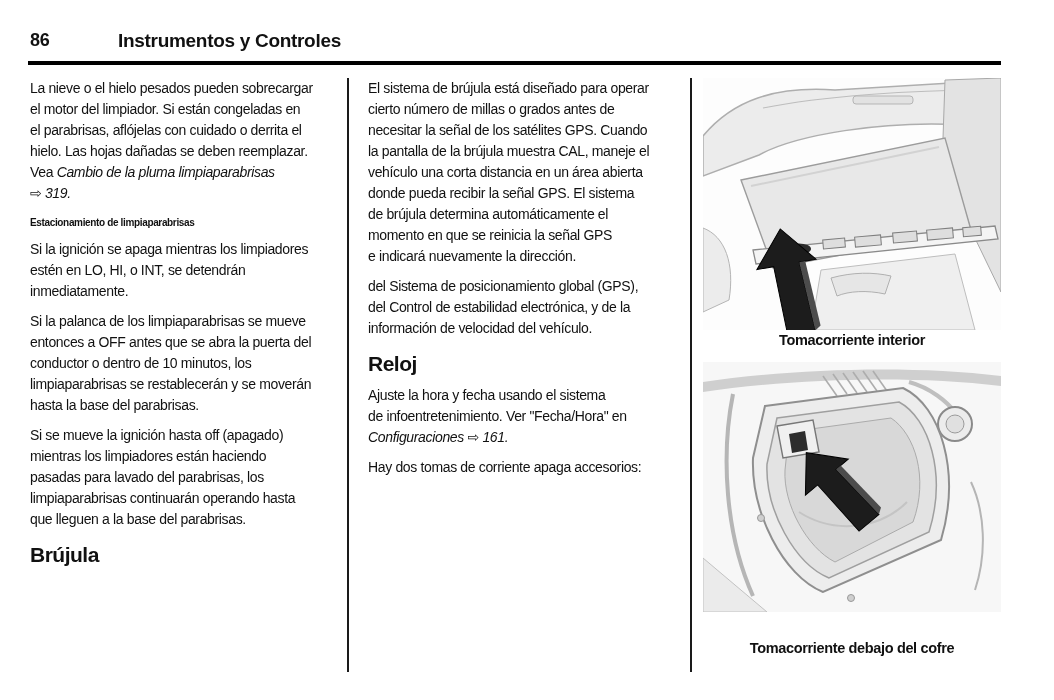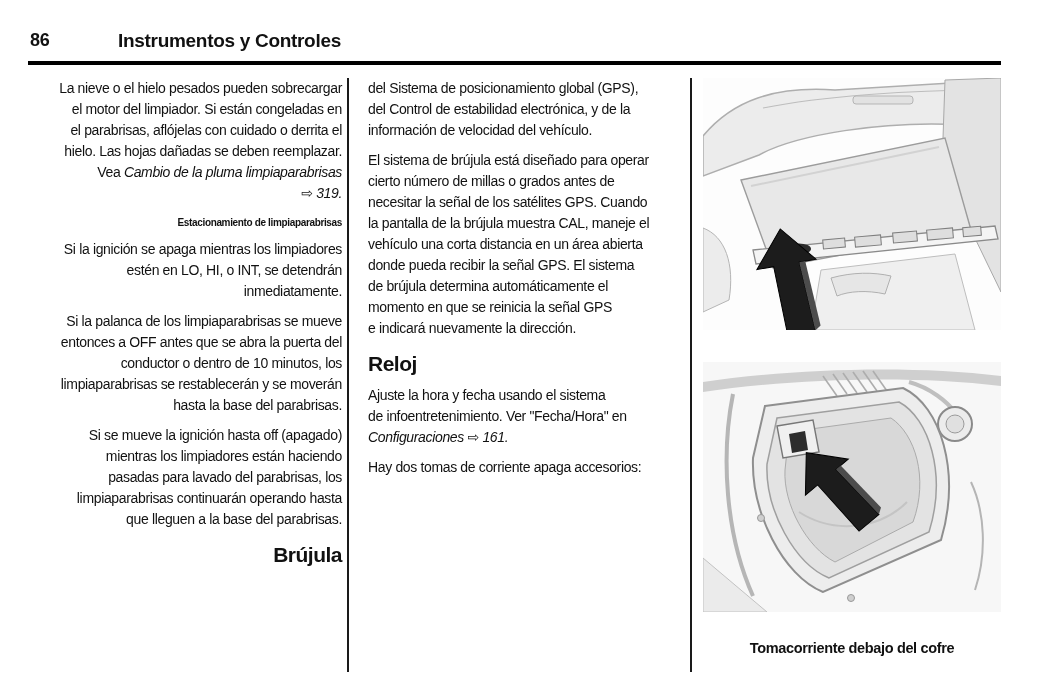--- a/index.html
+++ b/index.html
@@ -6,21 +6,21 @@
   .page{
     position:relative;width:1054px;height:700px;background:#ffffff;
     font-family:"Liberation Sans",sans-serif;color:#111;overflow:hidden;
   }
   .pgnum{position:absolute;left:30px;top:30px;font-size:18px;font-weight:bold;letter-spacing:-.3px;text-align:center;}
   .pgtitle{position:absolute;left:118px;top:30px;font-size:19px;font-weight:bold;letter-spacing:-.3px;}
   .hrule{position:absolute;left:28px;top:61px;width:973px;height:4px;background:#000;}
   .vrule{position:absolute;top:78px;width:2px;height:594px;background:#1a1a1a;}
   .v1{left:347px;} .v2{left:690px;}
   .col{position:absolute;top:78px;width:312px;}
-  .c1{left:30px;text-align:right;} .c2{left:368px;}
+  .c1{left:30px;} .c2{left:368px;}
   .para{font-size:14px;line-height:21px;letter-spacing:-.35px;margin:0 0 9px 0;white-space:pre-line;}
   .ital{font-style:italic;}
   h2{font-size:21px;line-height:24px;letter-spacing:-.5px;margin:13px 0 9px 0;font-weight:bold;}
   h3{font-size:10px;line-height:20px;letter-spacing:-.35px;margin:5px 0 6px 0;font-weight:bold;}
   .fig{position:absolute;left:703px;width:298px;}
   .f1{top:78px;height:252px;} .f2{top:362px;height:250px;}
   .fig svg{display:block;width:298px;height:100%;}
   .caption{position:absolute;left:703px;width:298px;text-align:center;
     font-size:14.5px;font-weight:bold;letter-spacing:-.35px;}
   .cap1{top:332px;} .cap2{top:640px;}
@@ -55,32 +55,32 @@
 hasta la base del parabrisas.</p>
     <p class="para">Si se mueve la ignición hasta off (apagado)
 mientras los limpiadores están haciendo
 pasadas para lavado del parabrisas, los
 limpiaparabrisas continuarán operando hasta
 que lleguen a la base del parabrisas.</p>
     <h2>Brújula</h2>
   </div>
 
   <div class="col c2">
-    <p class="para">del Sistema de posicionamiento global (GPS),
-del Control de estabilidad electrónica, y de la
-información de velocidad del vehículo.</p>
     <p class="para">El sistema de brújula está diseñado para operar
 cierto número de millas o grados antes de
 necesitar la señal de los satélites GPS. Cuando
 la pantalla de la brújula muestra CAL, maneje el
 vehículo una corta distancia en un área abierta
 donde pueda recibir la señal GPS. El sistema
 de brújula determina automáticamente el
 momento en que se reinicia la señal GPS
 e indicará nuevamente la dirección.</p>
+    <p class="para">del Sistema de posicionamiento global (GPS),
+del Control de estabilidad electrónica, y de la
+información de velocidad del vehículo.</p>
     <h2>Reloj</h2>
     <p class="para"><span>Ajuste la hora y fecha usando el sistema
 de infoentretenimiento. Ver "Fecha/Hora" en
 </span><span class="ital">Configuraciones</span><span> ⇨ </span><span class="ital">161.</span></p>
     <p class="para">Hay dos tomas de corriente apaga accesorios:</p>
   </div>
 
   <div class="fig f1">
     <svg viewBox="0 0 298 252" xmlns="http://www.w3.org/2000/svg">
       <rect x="0" y="0" width="298" height="252" fill="#fdfdfd"></rect>
@@ -109,20 +109,21 @@
 
       <path d="M118,192 L252,176 L272,252 L108,252 Z" fill="#efefef" stroke="#bdbdbd"></path>
       <path d="M128,200 C150,194 170,194 188,198 L182,216 C164,212 146,213 134,218 Z" fill="#e6e6e6" stroke="#b0b0b0"></path>
 
       <g transform="translate(88,212) rotate(-10)">
         <polygon points="-30,-26 0,-62 30,-26 13,-26 17,44 -11,44 -13,-26" fill="#1c1c1c" stroke="#000" stroke-width="1"></polygon>
         <polygon points="13,-26 17,44 23,40 19,-26" fill="#4c4c4c"></polygon>
       </g>
     </svg>
   </div>
+  <div class="caption cap1">Tomacorriente interior</div>
 
   <div class="fig f2">
     <svg viewBox="0 0 298 250" xmlns="http://www.w3.org/2000/svg">
       <rect x="0" y="0" width="298" height="250" fill="#f7f7f7"></rect>
 
       <path d="M0,20 C80,8 200,2 298,14 L298,24 C200,12 80,18 0,30 Z" fill="#cfcfcf"></path>
 
       <g stroke="#adadad" stroke-width="1.6">
         <path d="M120,14 L134,34"></path>
           <path d="M130,12 L144,32"></path>

